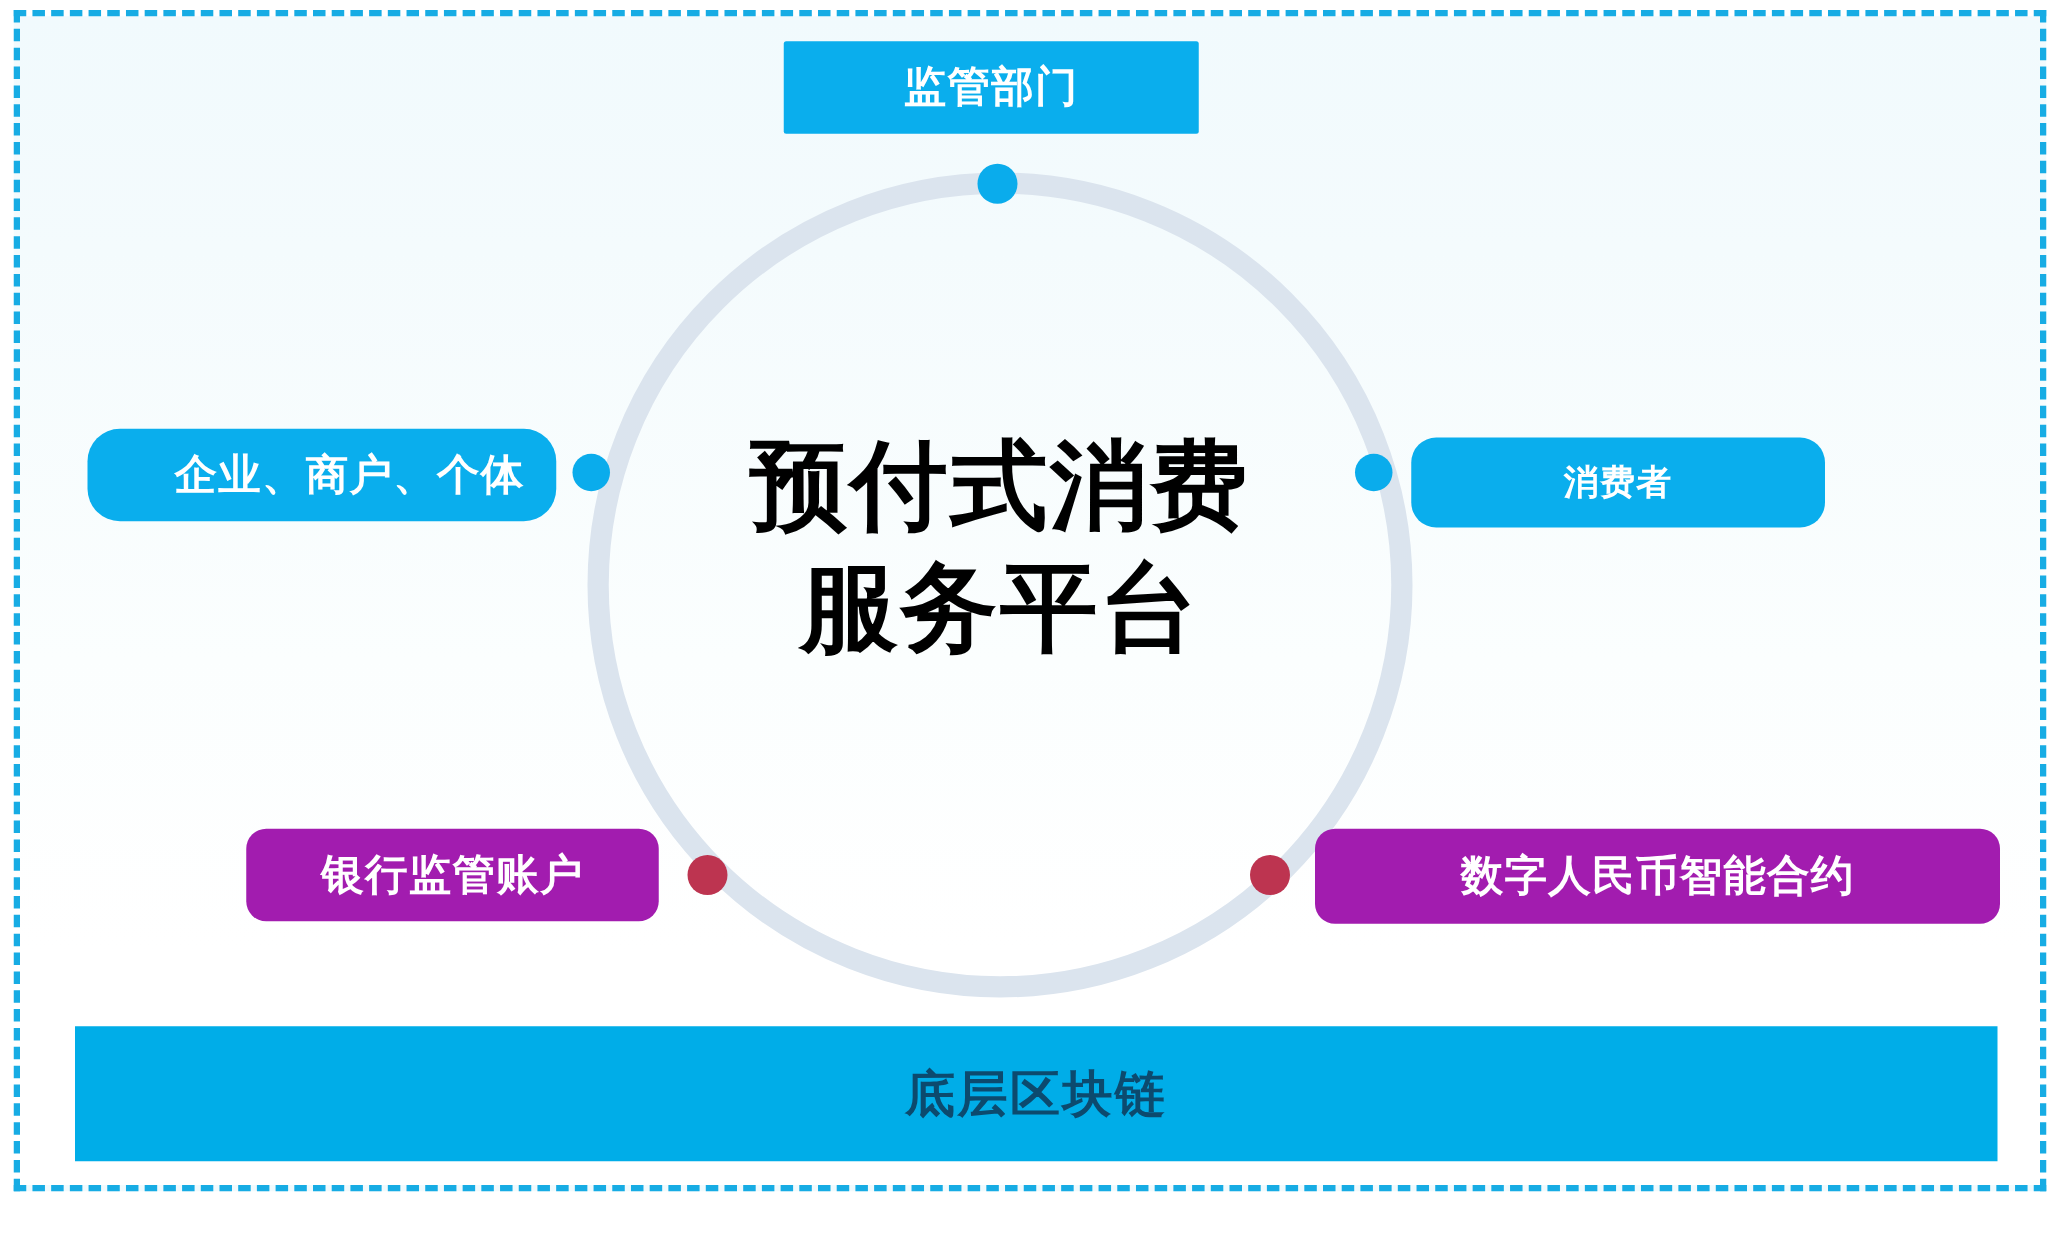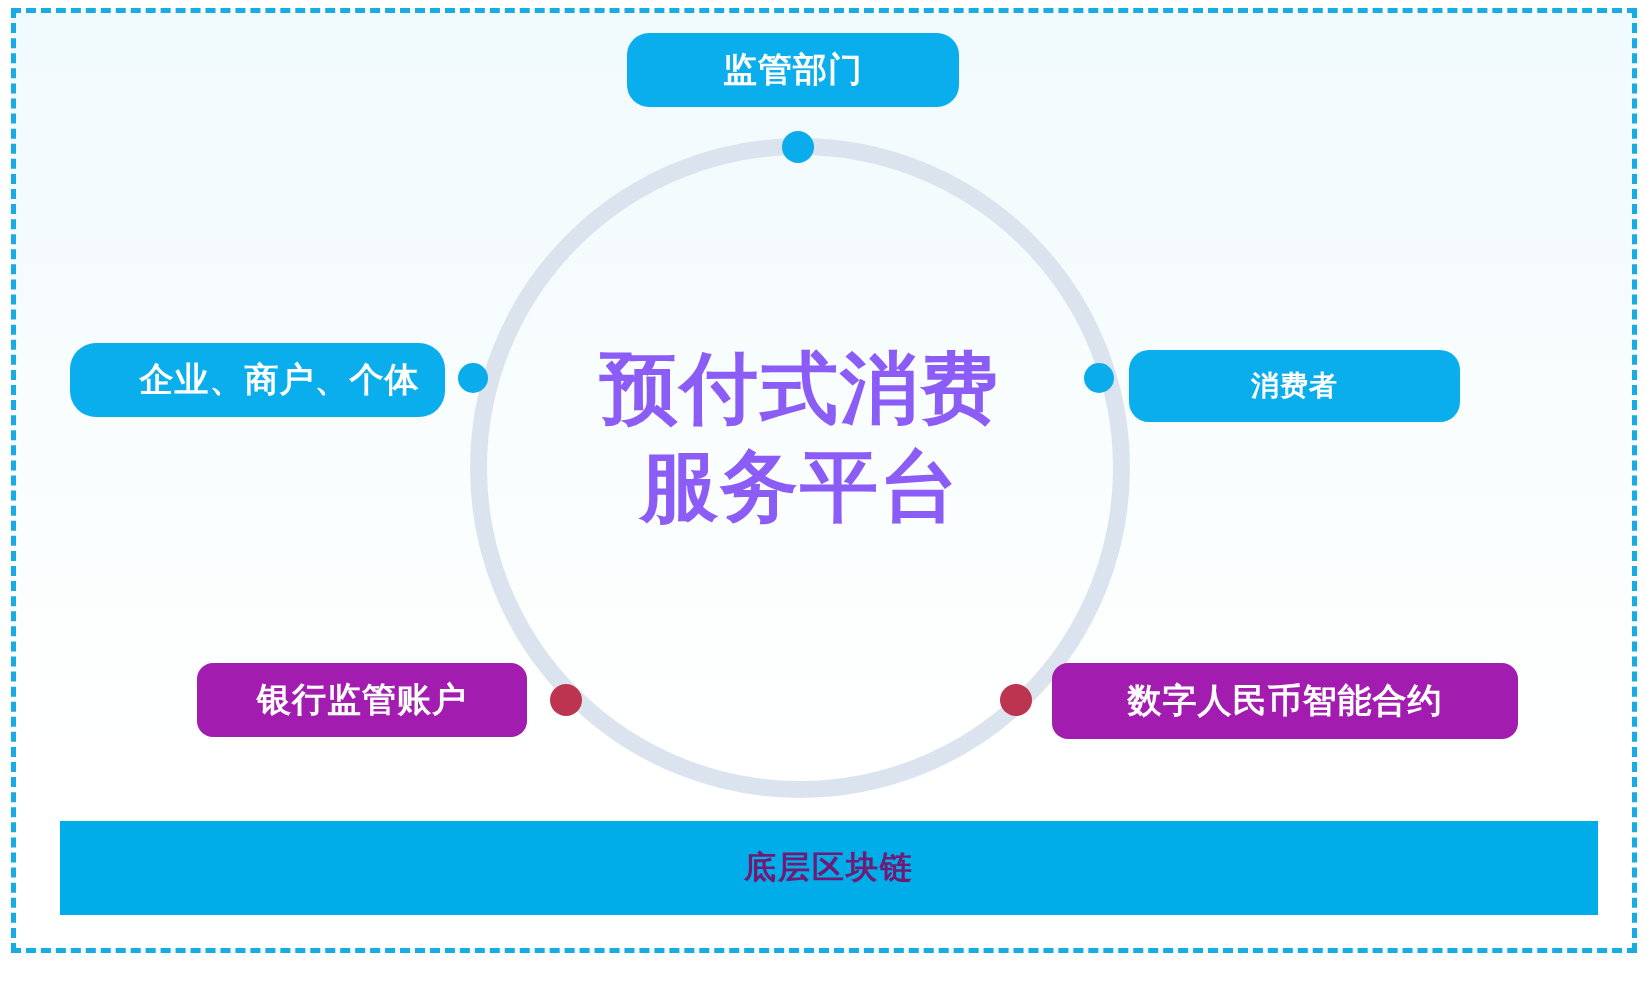--- a/index.html
+++ b/index.html
@@ -34,21 +34,21 @@
     border-radius:50%;
     box-sizing:border-box;
     z-index:2;
   }
   
   #center-title{
     position:absolute;
     left:560px;top:340px;
     width:480px;
     text-align:center;
-    color:#8b5cf6;
+    color:#000000;
     font-size:78px;
     font-weight:bold;
     line-height:1.25;
     letter-spacing:2px;
     z-index:4;
     white-space:pre-line;
   }
   
   .dot{
     position:absolute;
@@ -73,52 +73,52 @@
     font-weight:bold;
     letter-spacing:1px;
     box-sizing:border-box;
     z-index:3;
     white-space:nowrap;
   }
   .badge.blue{background:#0aaeed;}
   .badge.red{background:#a21caf;text-align:center;}
   #badge-top{
     left:627px;top:33px;width:332px;height:74px;
-    border-radius:22px;
+    border-radius:2px;
     text-align:right;
   }
   #badge-left{
     left:70px;top:343px;width:375px;height:74px;
     border-radius:26px;
     padding-left:44px;
   }
   #badge-right{
     left:1129px;top:350px;width:331px;height:72px;
     border-radius:20px;
     font-size:28px;
   }
   #badge-bottom-left{
     left:197px;top:663px;width:330px;height:74px;
     border-radius:16px;
   }
   #badge-bottom-right{
-    left:1052px;top:663px;width:466px;height:76px;
+    left:1052px;top:663px;width:548px;height:76px;
     border-radius:16px;
   }
   
   #bottom-bar{
     position:absolute;
     left:60px;top:821px;
-    width:1538px;height:94px;
+    width:1538px;height:108px;
     background:#00ade8;
     display:flex;
     align-items:center;
     justify-content:center;
-    color:#701a75;
-    font-size:32px;
+    color:#0c4a6e;
+    font-size:40px;
     font-weight:bold;
     letter-spacing:2px;
     z-index:3;
   }
 </style>
 </head>
 <body>
 
 <div id="canvas">
 

